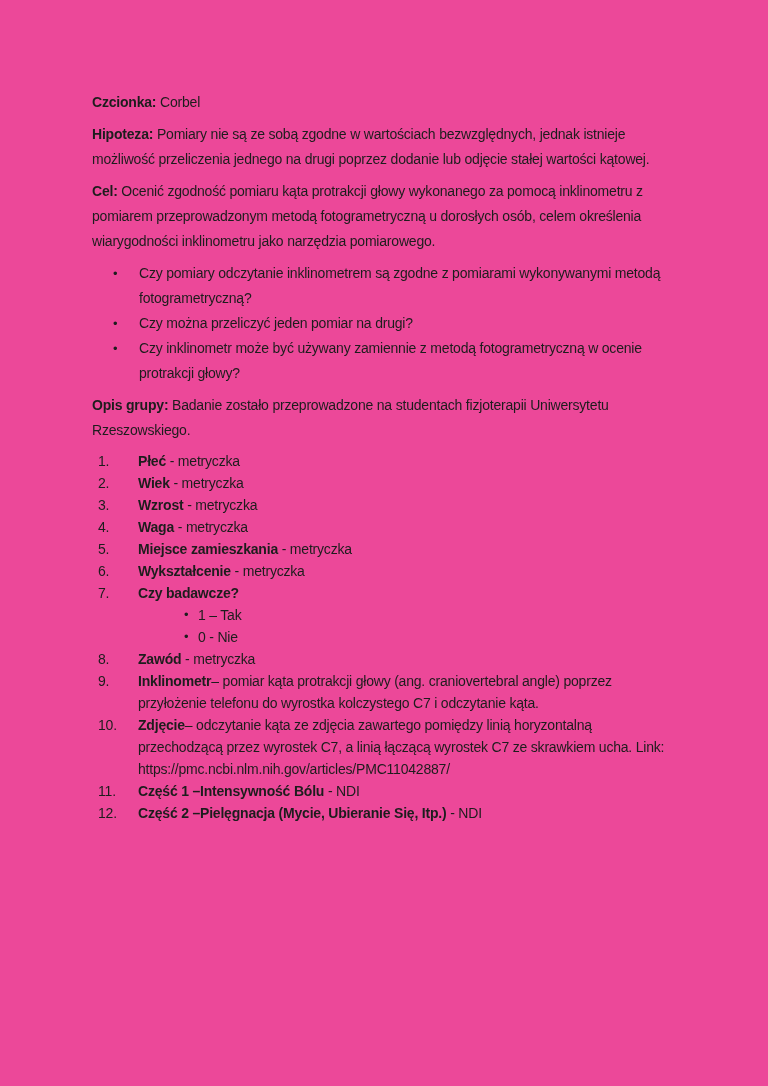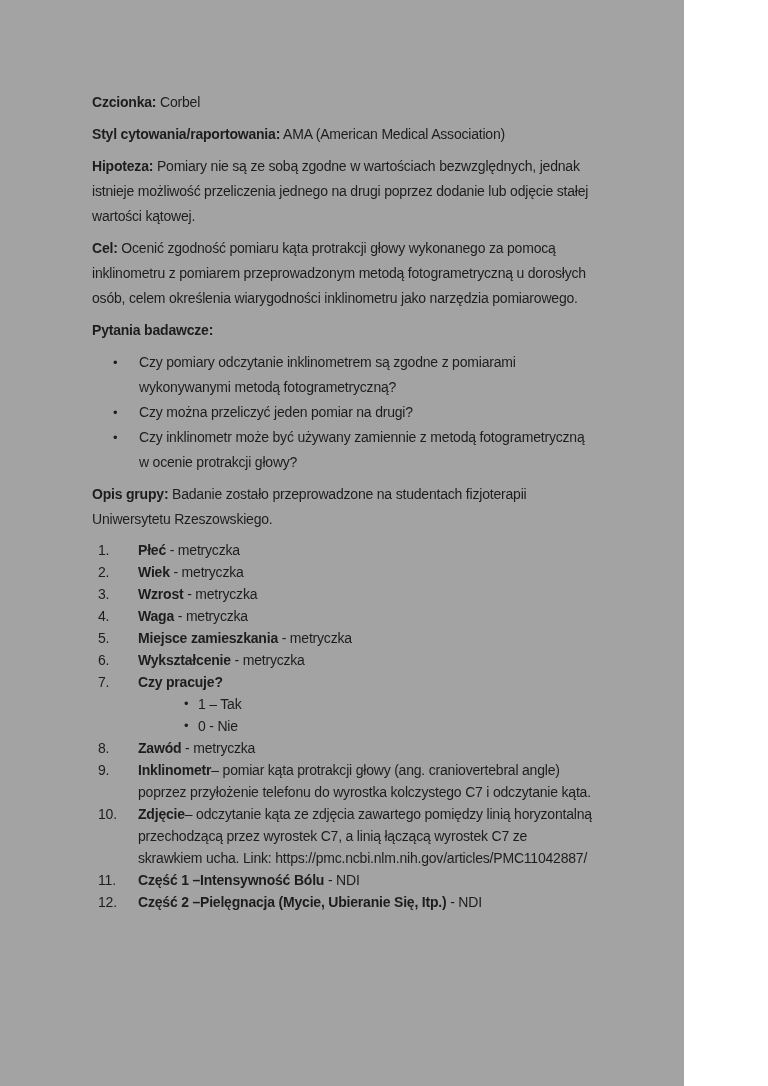--- a/index.html
+++ b/index.html
@@ -1,22 +1,22 @@
 <!DOCTYPE html>
 <html lang="pl"><head>
 <meta charset="utf-8">
 <title>Document</title>
 <style>
   * { box-sizing: border-box; margin: 0; padding: 0; }
   html, body { background: #ffffff; }
   .page {
     position: relative;
-    width: 684px;
+    width: 768px;
     height: 1086px;
-    background: #a3a3a3;
+    background: #ec4899;
     color: #1d1d1d;
     font-family: "Liberation Sans", "DejaVu Sans", sans-serif;
     letter-spacing: -0.2px;
     overflow: hidden;
   }
   .content {
     padding: 90px 92px 0 92px;
   }
   .para {
     font-size: 14px;
@@ -74,28 +74,26 @@
   }
 </style>
 </head>
 <body>
 
 <div class="page">
   <div class="content">
 
     <p class="para"><span class="plabel">Czcionka:</span> <span>Corbel</span></p>
 
-    <p class="para"><span class="plabel">Styl cytowania/raportowania:</span> <span>AMA (American Medical Association)</span></p>
 
 
     <p class="para"><span class="plabel">Hipoteza:</span> <span>Pomiary nie są ze sobą zgodne w wartościach bezwzględnych, jednak istnieje możliwość przeliczenia jednego na drugi poprzez dodanie lub odjęcie stałej wartości kątowej.</span></p>
 
     <p class="para"><span class="plabel">Cel:</span> <span>Ocenić zgodność pomiaru kąta protrakcji głowy wykonanego za pomocą inklinometru z pomiarem przeprowadzonym metodą fotogrametryczną u dorosłych osób, celem określenia wiarygodności inklinometru jako narzędzia pomiarowego.</span></p>
 
-    <p class="para"><span class="plabel">Pytania badawcze:</span></p>
 
     <div class="q-list">
       <div class="q-row">
         <span class="q-bullet">•</span>
         <span class="q-text">Czy pomiary odczytanie inklinometrem są zgodne z pomiarami wykonywanymi metodą fotogrametryczną?</span>
       </div>
       <div class="q-row">
         <span class="q-bullet">•</span>
         <span class="q-text">Czy można przeliczyć jeden pomiar na drugi?</span>
       </div>
@@ -135,21 +133,21 @@
         <span class="li-body"><span class="li-name">Miejsce zamieszkania</span> <span>- metryczka</span></span>
       </div>
 
       <div class="li-row">
         <span class="li-num">6.</span>
         <span class="li-body"><span class="li-name">Wykształcenie</span> <span>- metryczka</span></span>
       </div>
 
       <div class="li-row">
         <span class="li-num">7.</span>
-        <span class="li-body"><span class="li-name">Czy pracuje?</span></span>
+        <span class="li-body"><span class="li-name">Czy badawcze?</span></span>
       </div>
       <div class="sub-row">
         <span class="sub-bullet">•</span>
         <span>1 – Tak</span>
       </div>
       <div class="sub-row">
         <span class="sub-bullet">•</span>
         <span>0 - Nie</span>
       </div>
 

